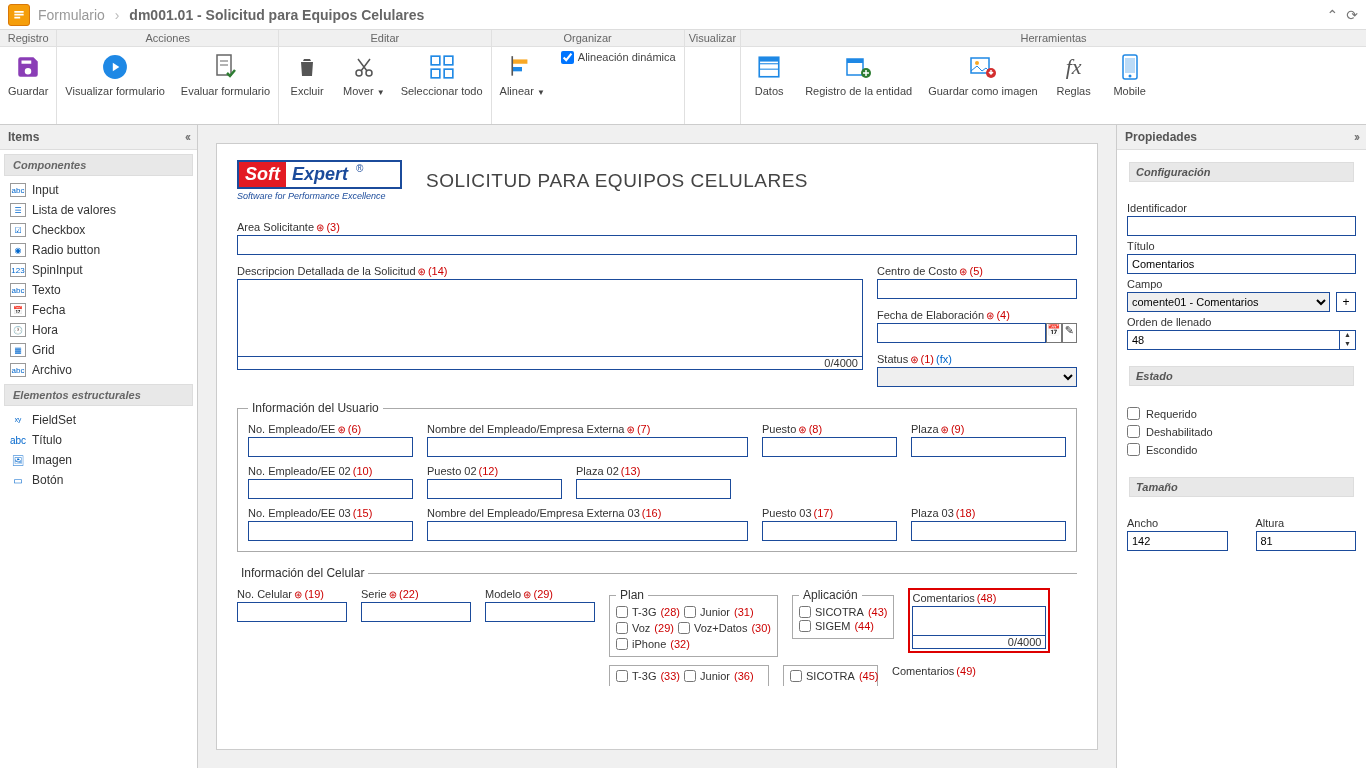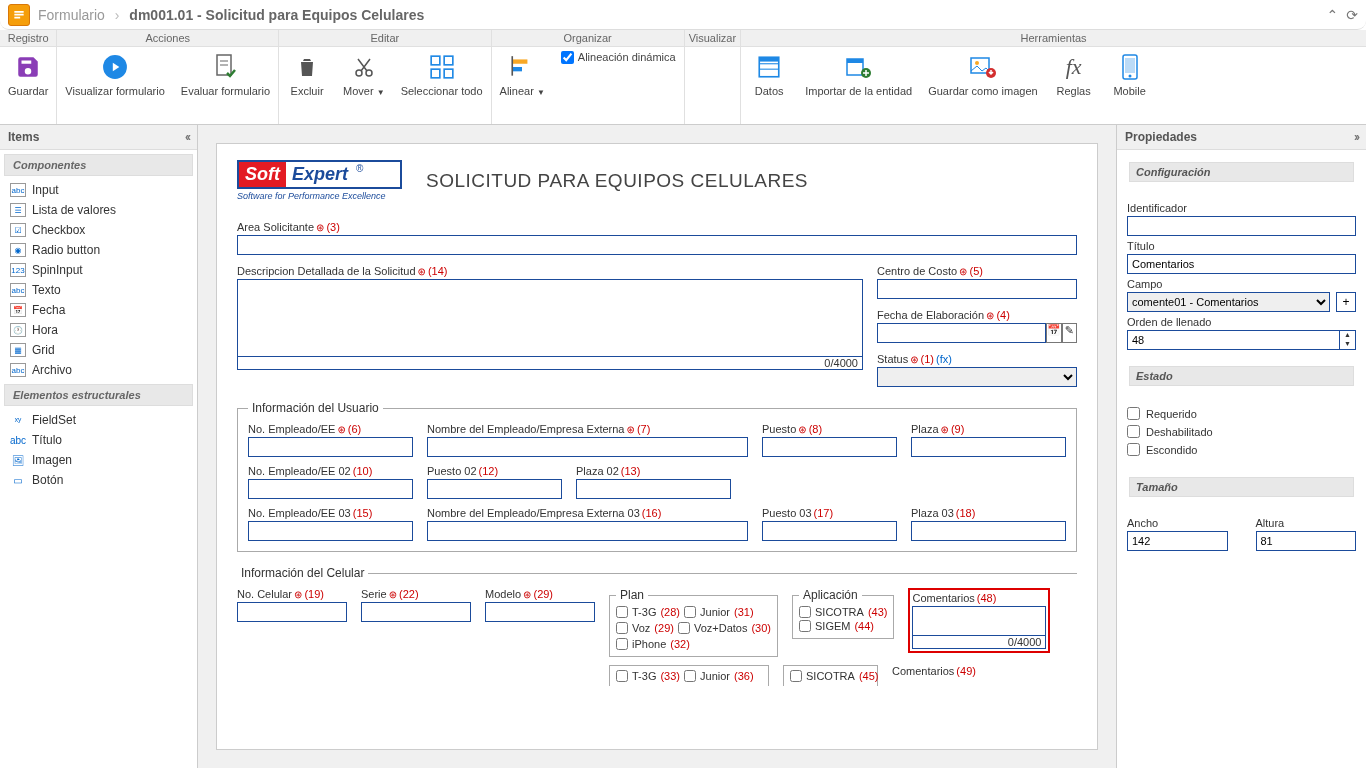--- a/index.html
+++ b/index.html
@@ -1,18 +1,18 @@
 <!DOCTYPE html>
 <html><head>
 <meta charset="utf-8">
 <style>
 * { box-sizing: border-box; margin: 0; padding: 0; font-family: Arial, sans-serif; }
 body { font-size: 12px; color: #333; background: #fff; overflow: hidden; }
 
-.topbar { display: flex; align-items: center; height: 30px; padding: 0 8px; border-bottom: 1px solid #ddd; border-radius: 9px; }
+.topbar { display: flex; align-items: center; height: 30px; padding: 0 8px; border-bottom: 1px solid #ddd; }
 .topbar .logo { width: 22px; height: 22px; background: #f59e0b; border: 1px solid #d97706; border-radius: 3px; display: flex; align-items: center; justify-content: center; margin-right: 8px; }
 .topbar .logo svg { width: 14px; height: 14px; }
 .topbar .title { color: #999; font-size: 14px; }
 .topbar .title .sep { margin: 0 6px; color: #bbb; }
 .topbar .title .main { color: #666; font-weight: bold; }
 .topbar .right-icons { margin-left: auto; display: flex; gap: 8px; color: #777; }
 .topbar .right-icons span { cursor: pointer; font-size: 14px; }
 
 .ribbon { display: flex; border-bottom: 1px solid #ccc; background: #fff; height: 95px; }
 .ribbon-group { border-right: 1px solid #e0e0e0; display: flex; flex-direction: column; }
@@ -203,21 +203,21 @@
       </div>
       <div class="ribbon-btn">
         <div class="icon">
             <svg width="28" height="26" viewBox="0 0 28 24">
               <rect x="2" y="4" width="16" height="16" fill="none" stroke="#1e88e5" stroke-width="1.5"></rect>
               <rect x="2" y="4" width="16" height="4" fill="#1e88e5"></rect>
               <circle cx="21" cy="18" r="5" fill="#2e7d32"></circle>
               <path d="M18 18h6M21 15v6" stroke="#fff" stroke-width="1.5"></path>
             </svg>
           </div>
-        <div class="label">Importar de la entidad</div>
+        <div class="label">Registro de la entidad</div>
       </div>
       <div class="ribbon-btn">
         <div class="icon">
             <svg width="28" height="26" viewBox="0 0 28 24">
               <rect x="2" y="3" width="18" height="15" fill="none" stroke="#1e88e5" stroke-width="1.5"></rect>
               <circle cx="8" cy="8" r="2" fill="#f9a825"></circle>
               <path d="M2 16l6-5 5 5 4-3 3 3" fill="none" stroke="#1e88e5"></path>
               <circle cx="22" cy="18" r="5" fill="#d32f2f"></circle>
               <path d="M22 15v4m-2-2l2 2 2-2" stroke="#fff" fill="none" stroke-width="1.5"></path>
             </svg>

